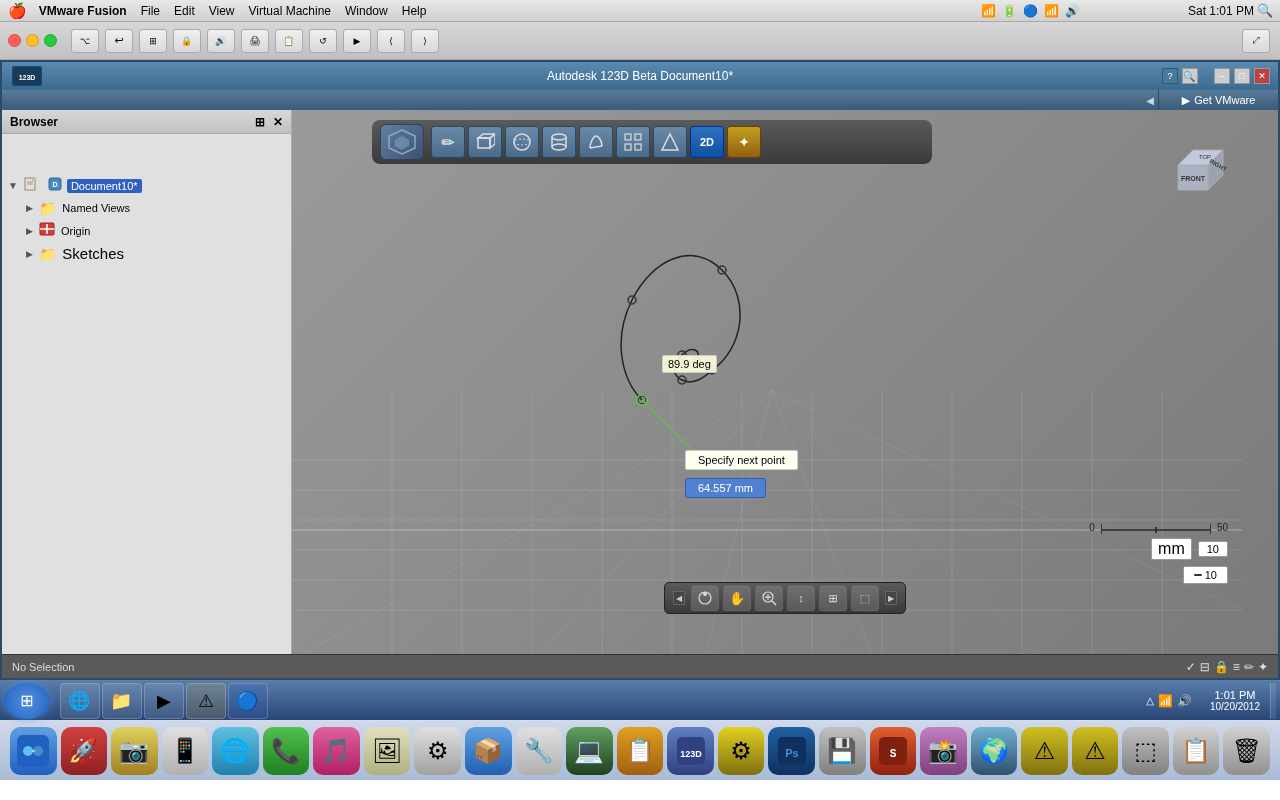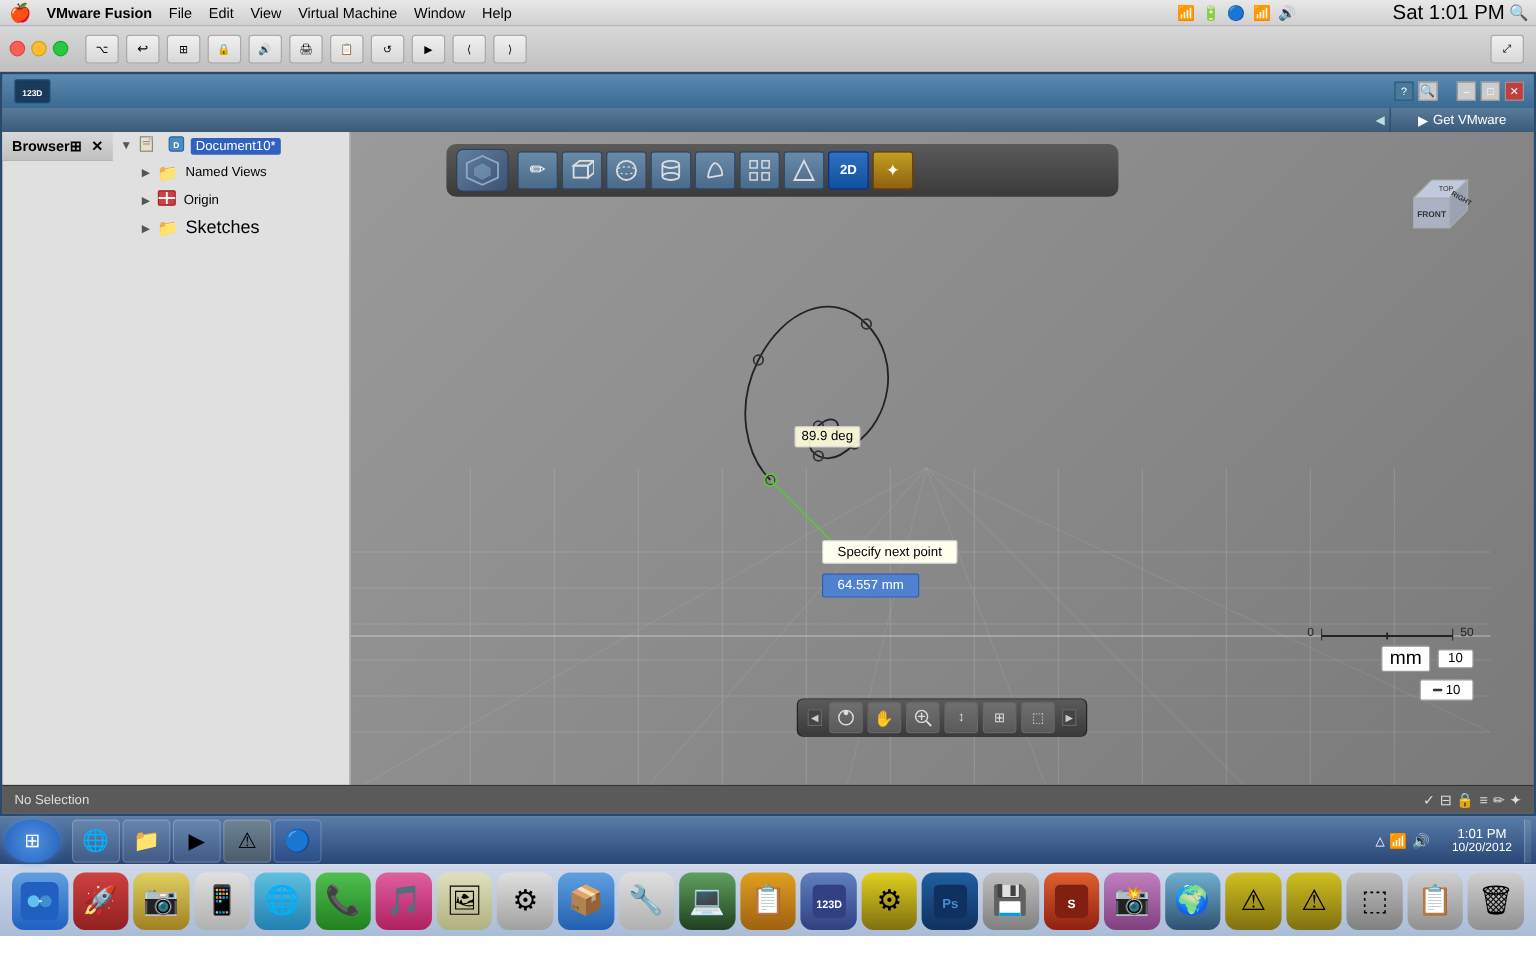--- a/index.html
+++ b/index.html
@@ -66,21 +66,22 @@
     }
     .autodesk-logo-area { position: absolute; left: 10px; display: flex; align-items: center; gap: 6px; }
     .autodesk-logo { width: 30px; height: 20px; background: #1a4a70; border-radius: 2px; display: flex; align-items: center; justify-content: center; color: #fff; font-size: 8px; font-weight: bold; }
 
     
     .sidebar {
       width: 290px;
       background: #e8e8e8;
       border-right: 1px solid #999;
       display: flex;
-      flex-direction: row;
+      flex-direction: column;
+      gap: 40px;
     }
     .browser-header {
       height: 24px;
       background: linear-gradient(to bottom, #d8d8d8, #c0c0c0);
       border-bottom: 1px solid #aaa;
       display: flex;
       align-items: center;
       padding: 0 8px;
       font-size: 12px;
       font-weight: 600;
@@ -226,21 +227,21 @@
   <span style="font-size:12px; margin-right:14px;">Window</span>
   <span style="font-size:12px; margin-right:14px;">Help</span>
 
   <div style="position:absolute; right:200px; display:flex; gap:6px; align-items:center;">
     <span style="font-size:12px;">📶</span>
     <span style="font-size:12px;">🔋</span>
     <span style="font-size:12px;">🔵</span>
     <span style="font-size:12px;">📶</span>
     <span style="font-size:12px;">🔊</span>
   </div>
-  <span style="position:absolute; right:26px; font-size:17px; font-weight:500;">Sat 1:01 PM</span>
+  <span style="position:absolute; right:26px; font-size:12px; font-weight:500;">Sat 1:01 PM</span>
   <span style="position:absolute; right:6px; font-size:13px;">🔍</span>
 </div>
 
 <div class="vmware-toolbar">
   <div class="traffic-lights">
     <div class="tl tl-red"></div>
     <div class="tl tl-yellow"></div>
     <div class="tl tl-green"></div>
   </div>
   <div class="vm-btn" style="font-size:9px;">⌥</div>
@@ -263,20 +264,21 @@
 
   <div class="autodesk-titlebar">
     <div class="autodesk-logo-area">
       <div class="autodesk-logo">
         <svg width="28" height="18" viewBox="0 0 28 18">
           <rect width="28" height="18" fill="#1a3a5a" rx="2"></rect>
           <text x="14" y="13" text-anchor="middle" fill="white" font-size="7" font-weight="bold">123D</text>
         </svg>
       </div>
     </div>
+    <span class="title-text">Autodesk 123D Beta    Document10*</span>
     <div class="win-controls">
 
       <div class="win-ctrl" style="background:#4a7a9a; color:white; border-color:#2a5a7a;">?</div>
 
       <div class="win-ctrl" style="font-size:10px;">🔍</div>
       <div style="width:8px;"></div>
       <div class="win-ctrl">–</div>
       <div class="win-ctrl">□</div>
       <div class="win-ctrl" style="background:#c04040; color:white;">✕</div>
     </div>

